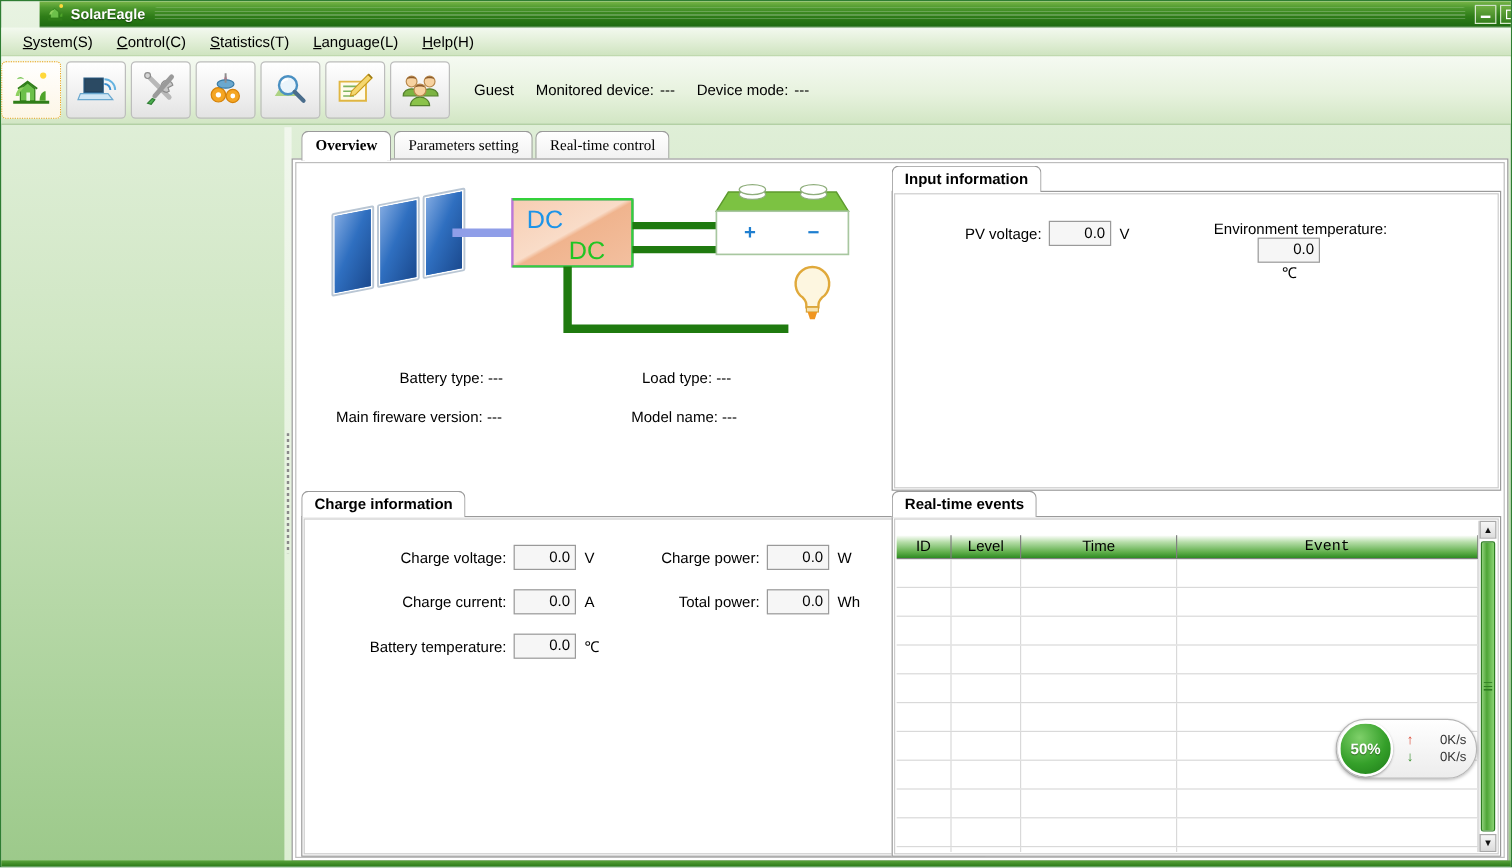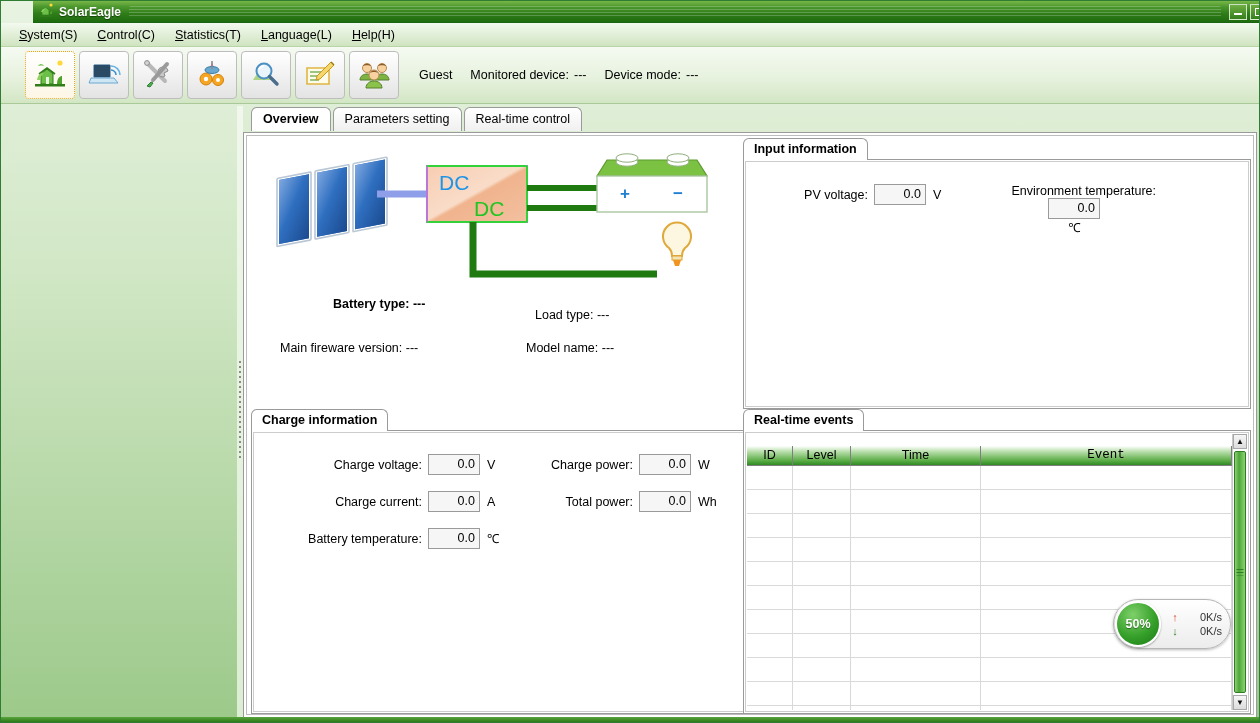--- a/index.html
+++ b/index.html
@@ -63,21 +63,21 @@
   .menu-item {
     padding: 3px 8px; font-size: 12.5px; color:#000; cursor: default;
     white-space: nowrap;
   }
   .menu-item u { text-decoration: underline; }
 
   
   .toolbar {
     position:absolute; left:0; top:46px; width:1260px; height:57px;
     background: linear-gradient(180deg,#f5faf2 0%, #e7f2de 55%, #d2e6c4 100%);
-    display:flex; align-items:center; padding-left:24px; gap:4px;
+    display:flex; align-items:center; padding-left:0; gap:4px;
     border-bottom: 1px solid #a9c998;
   }
   .tbtn {
     width: 50px; height: 48px; border-radius: 4px;
     background: linear-gradient(180deg,#ffffff 0%, #f2f2f2 50%, #e3e3e3 100%);
     border: 1px solid #bdbdbd;
     display:flex; align-items:center; justify-content:center;
     cursor: pointer;
   }
   .tbtn.active { border: 1px dotted #e8a317; background: linear-gradient(180deg,#ffffff,#fdf6e6); }
@@ -105,21 +105,21 @@
     position:absolute; left:2px; top: 255px; width:2px; height:100px;
     background: repeating-linear-gradient(180deg,#8a8a8a 0 2px, transparent 2px 5px);
   }
 
   
   .main {
     position:absolute; left:242px; top:105px; width:1014px; height:612px;
   }
 
   
-  .tabstrip { position:relative; height:27px; display:flex; align-items:flex-start; padding-left:8px; gap:2px; }
+  .tabstrip { position:relative; height:27px; display:flex; align-items:flex-end; padding-left:8px; gap:2px;font-family:Liberation Serif, serif; }
   .tab {
     border:1px solid #9a9a9a; border-bottom:none;
     border-radius: 6px 6px 0 0;
     background: linear-gradient(180deg,#ffffff,#f0f0f0);
     padding: 4px 11px 5px 11px; font-size:12.5px; cursor:pointer;
     position:relative; top:1px;
   }
   .tab.active { font-weight:bold; background:#ffffff; z-index:3; }
   .tabpage {
     position:absolute; left:0; top:26px; width:1014px; height:586px;
@@ -470,21 +470,21 @@
               </g>
 
               <g>
                 <path d="M410 102 a14 14 0 1 1 16 0 c-3 3 -3 5 -3 8 h-10 c0-3 0-5 -3-8 z" fill="#fdf6e0" stroke="#e0a93b" stroke-width="2"></path>
                 <rect x="413" y="110" width="10" height="4" fill="#f7e3b0" stroke="#d8a33a" stroke-width="1"></rect>
                 <path d="M414 114 h8 l-2 6 h-4 z" fill="#f0951f"></path>
               </g>
             </svg>
           </div>
 
-          <div class="infoline" style="left:86px;  top:161px;font-weight:bold;">
+          <div class="infoline" style="left:86px;  top:172px;">
             <span>Battery type:</span>
             <span>---</span>
           </div>
           <div class="infoline" style="left:288px; top:172px;">
             <span>Load type:</span>
             <span>---</span>
           </div>
           <div class="infoline" style="left:33px;  top:205px;">
             <span>Main fireware version:</span>
             <span>---</span>

